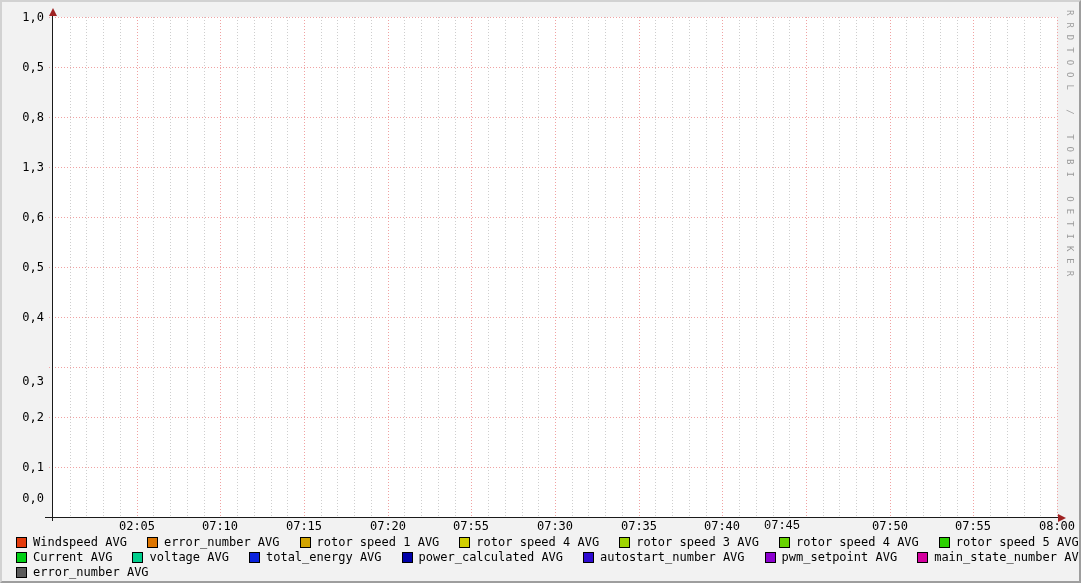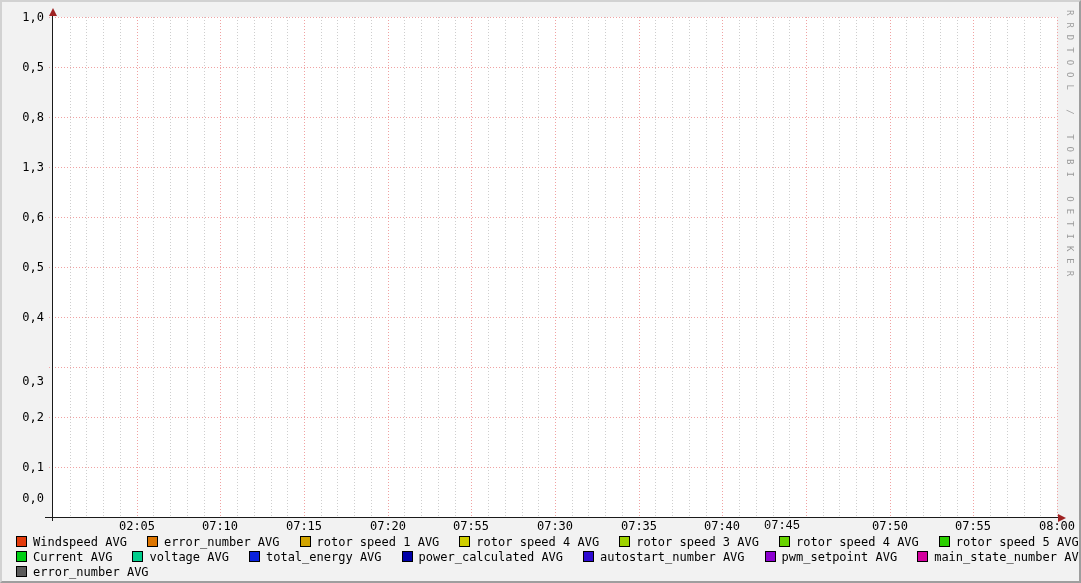--- a/index.html
+++ b/index.html
@@ -34,21 +34,21 @@
     font-size:12px;line-height:12px;color:#000;}
   .x-tick-label{position:absolute;width:60px;text-align:center;top:518px;
     font-size:12px;line-height:12px;color:#000;}
   #watermark{
     position:absolute;top:8px;right:4px;
     writing-mode:vertical-rl;
     font-size:9px;letter-spacing:7px;color:#9b9b9b;
   }
   #legend{position:absolute;left:14px;top:533px;width:1060px;}
   .legend-row{display:flex;gap:20px;height:15px;align-items:center;}
-  .legend-item{display:inline-flex;align-items:flex-start;white-space:nowrap;
+  .legend-item{display:inline-flex;align-items:center;white-space:nowrap;
     font-size:12px;line-height:13px;color:#000;}
   .legend-swatch{display:inline-block;width:9px;height:9px;
     border:1px solid #000;margin-right:6px;flex:0 0 auto;}
 </style>
 </head>
 <body>
 
 <div id="graph">
   <div id="plot-area"></div>
   <div id="grid-layer">

